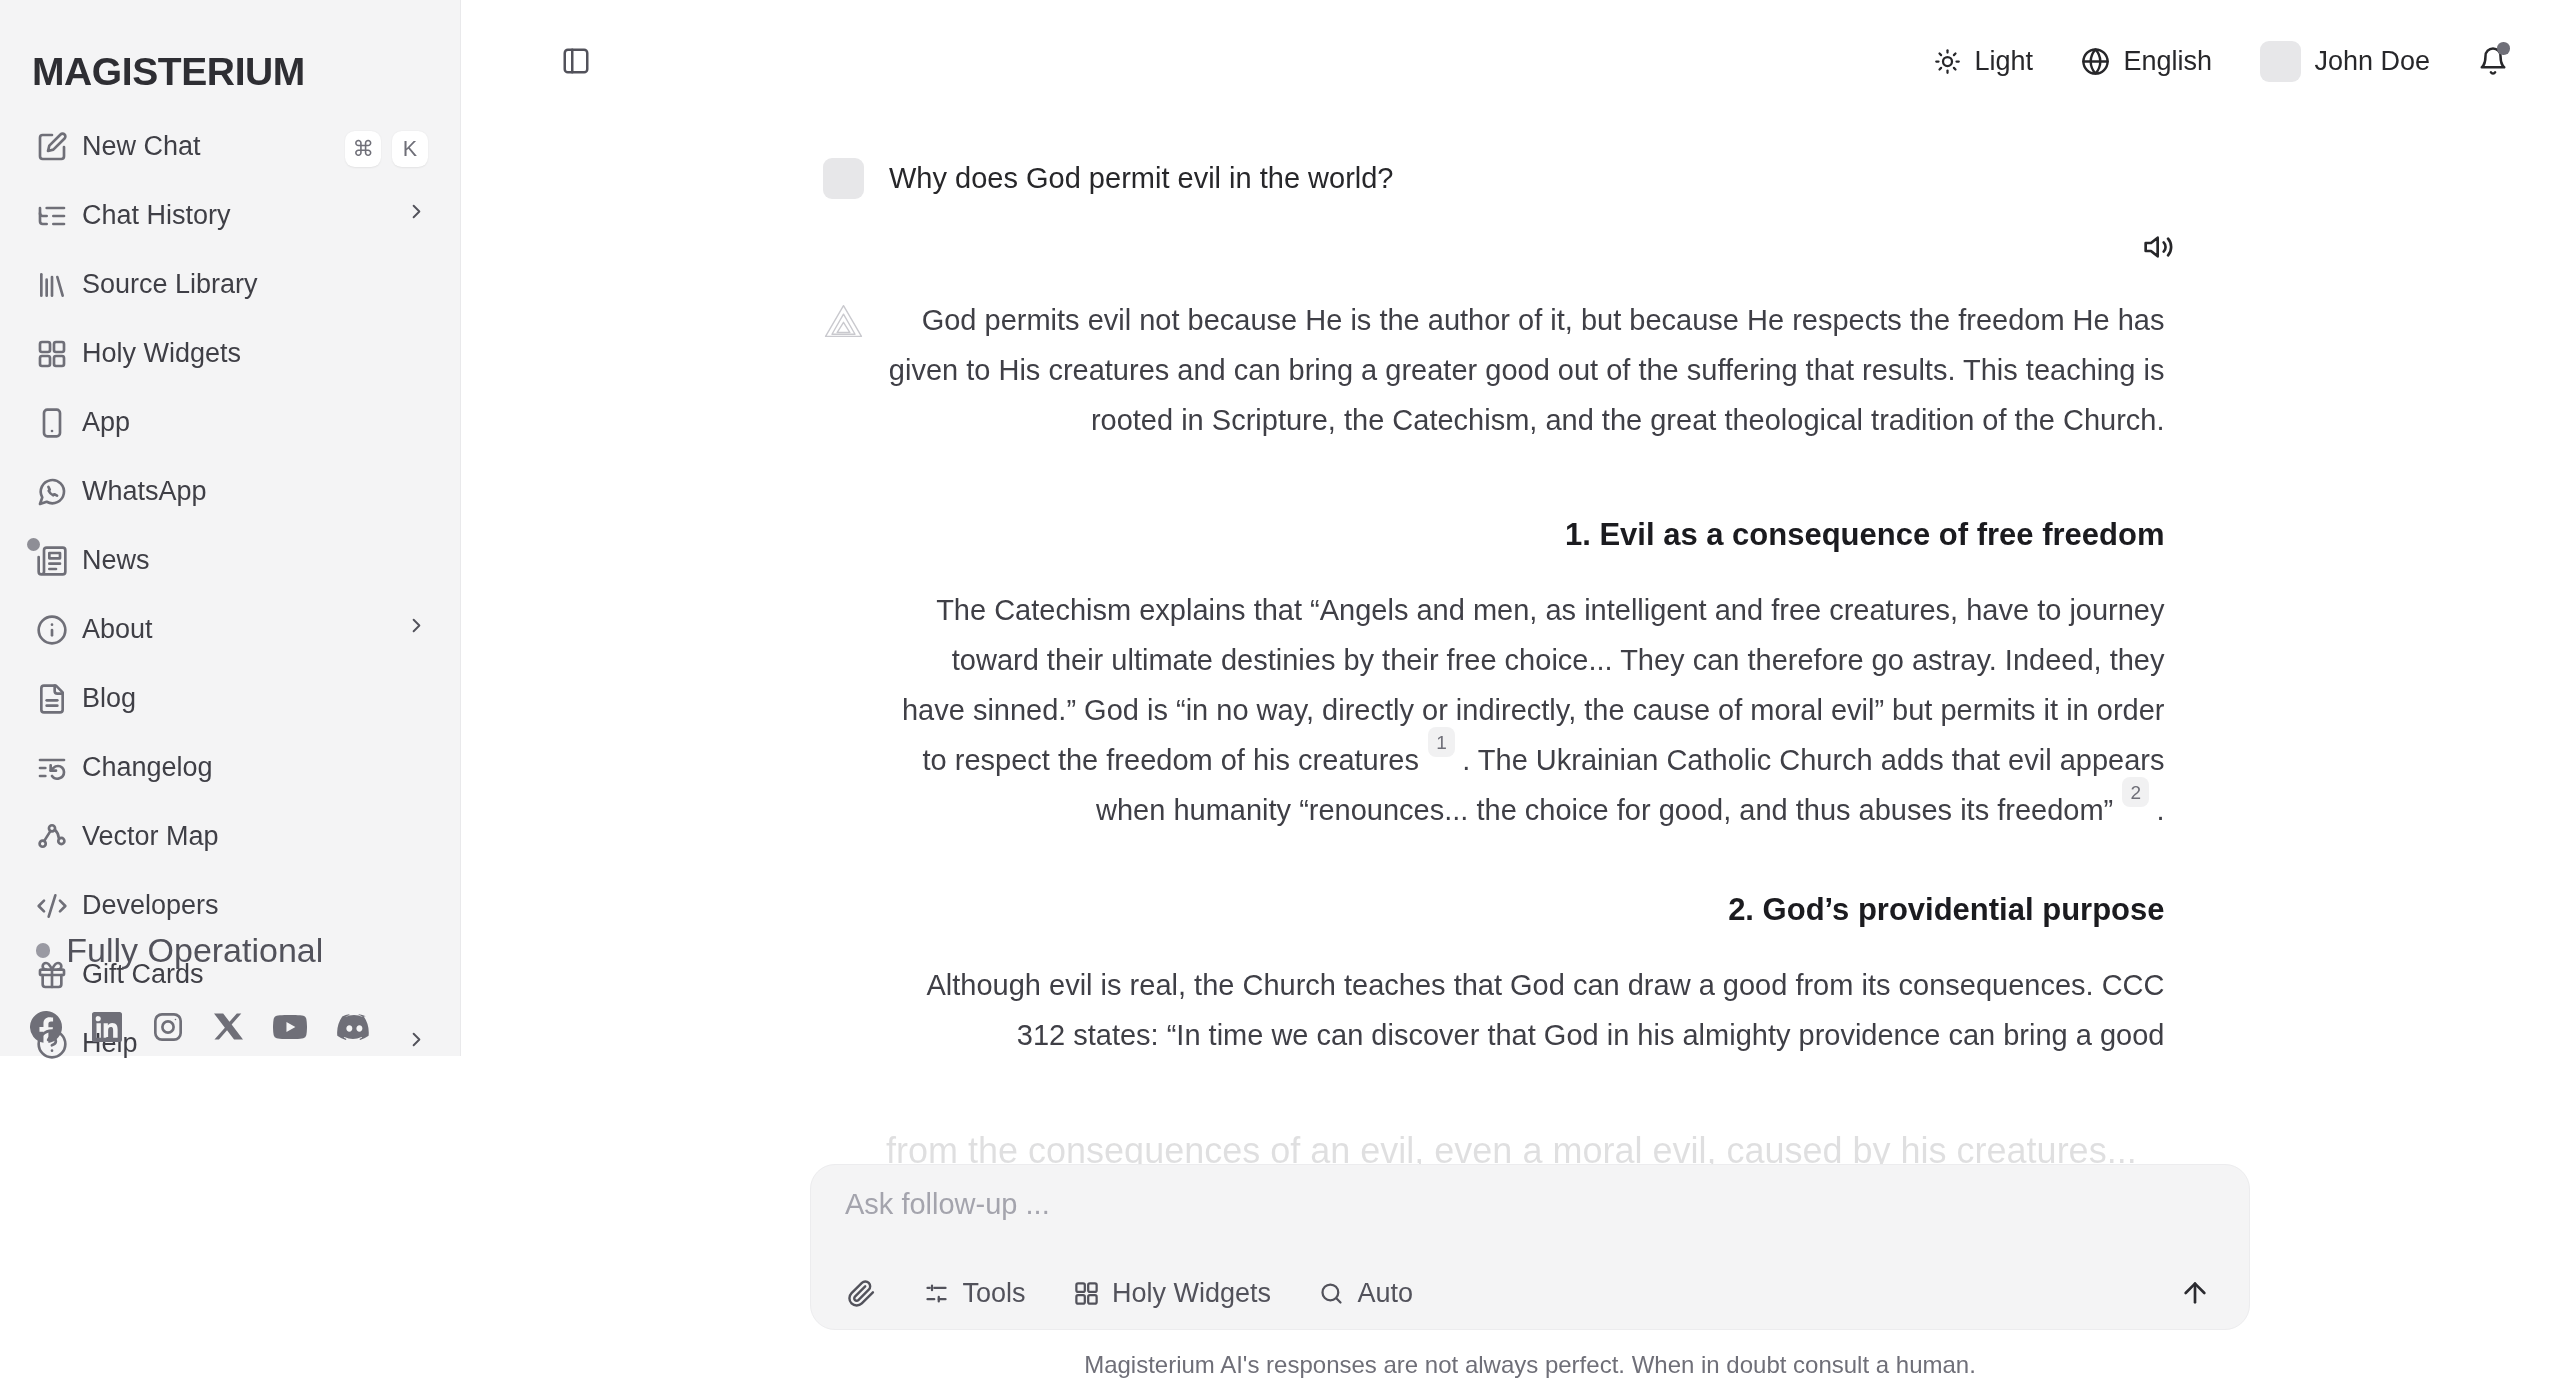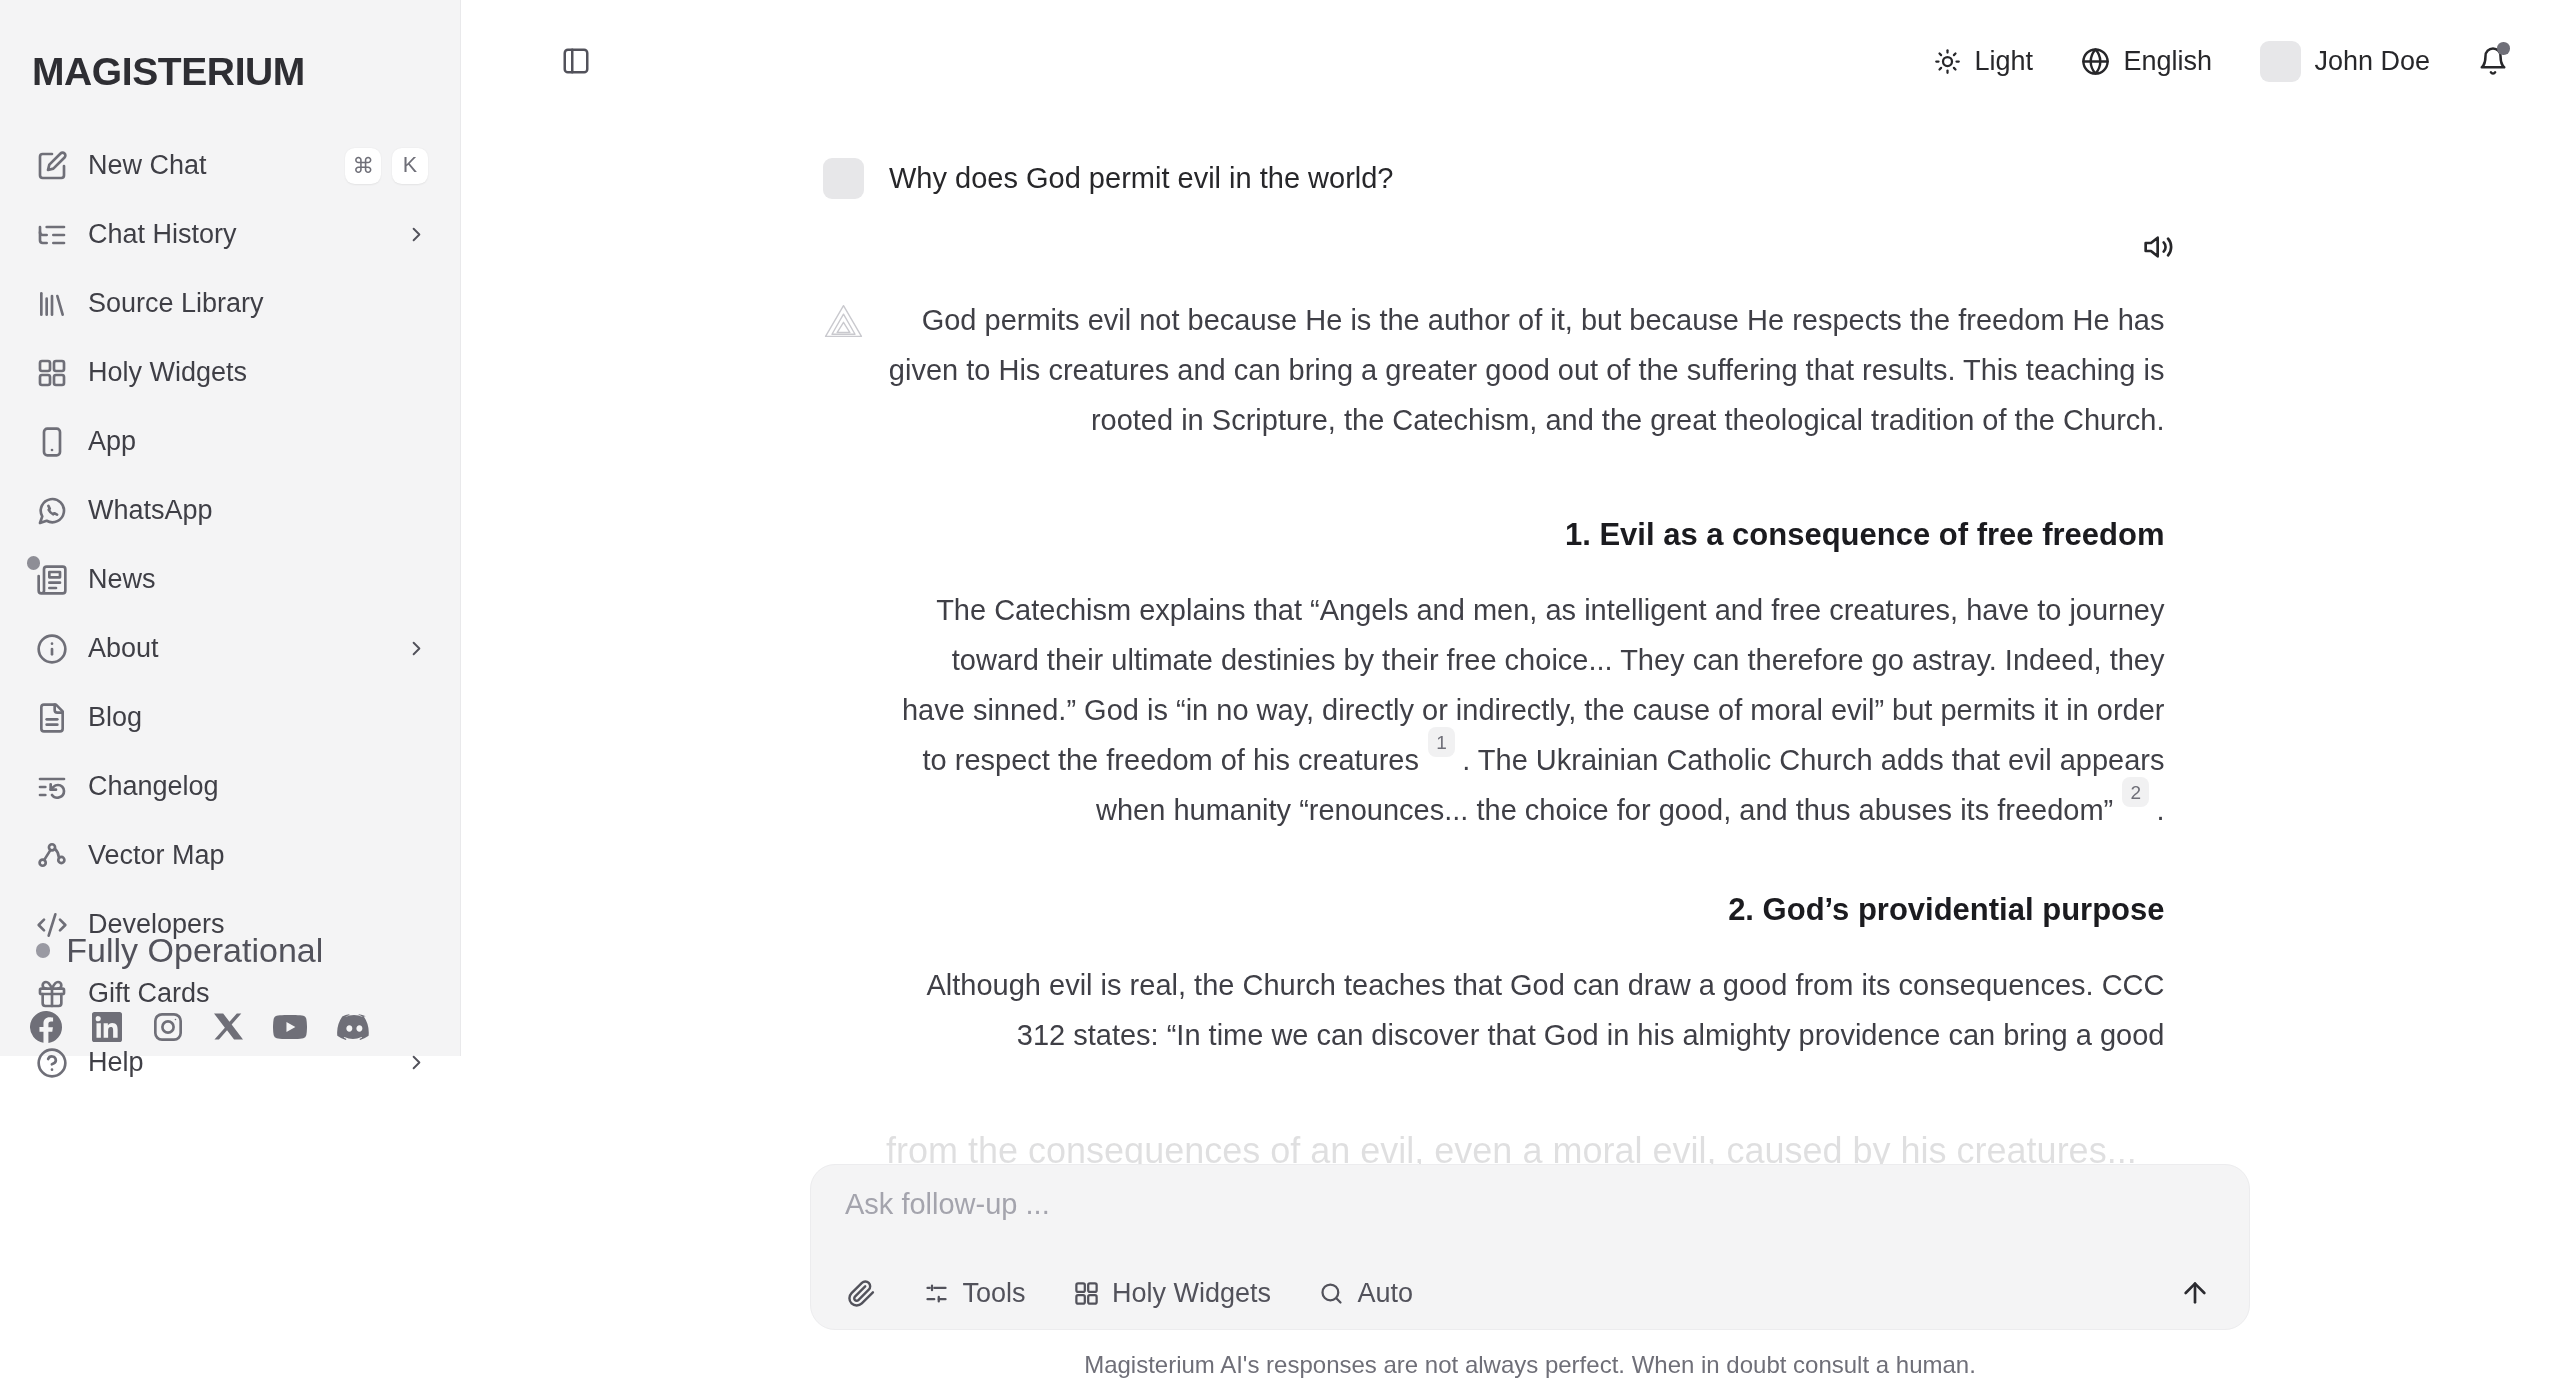--- a/index.html
+++ b/index.html
@@ -11,21 +11,21 @@
   
   svg.ic { fill:none; stroke:currentColor; stroke-width:2; stroke-linecap:round; stroke-linejoin:round; display:block; }
   svg.icf { fill:currentColor; stroke:none; display:block; }
   .i26{width:23px;height:23px} .i30{width:27px;height:27px} .i32{width:29px;height:29px}
   .i34{width:30px;height:30px} .i36{width:32px;height:32px} .i38{width:34px;height:34px}
 
   
   .sidebar { position:absolute; left:0; top:0; bottom:0; width:461px; background:#f4f4f5; border-right:0.9px solid #e9e9eb; }
   .logo { position:absolute; top:50px; left:32px; font-size:39px; font-weight:700; letter-spacing:-0.4px; color:#2e2e33; cursor:pointer; }
   .nav { position:absolute; top:131px; left:0; right:0; }
-  .nav-item { height:69px; display:flex; align-items:center; padding:0 32px 0 36px; gap:20px; font-size:27px; color:#3f3f46; cursor:pointer; }
+  .nav-item { height:69px; display:flex; align-items:flex-start; padding:0 32px 0 36px; gap:14px; font-size:27px; color:#3f3f46; cursor:pointer; }
   .nico { width:32px; height:32px; color:#6f6f78; position:relative; flex:0 0 32px; }
   .nico .news-dot { position:absolute; top:-7.2px; left:-9px; width:13.4px; height:13.4px; border-radius:50%; background:#8e8e96; }
   .chev { margin-left:auto; color:#52525b; }
   .kbd-group { margin-left:auto; display:flex; gap:10.7px; }
   kbd { width:36px; height:36px; background:#ffffff; border-radius:9.8px; display:flex; align-items:center; justify-content:center;
         font-size:21.5px; color:#6f6f78; font-family:inherit; box-shadow:0 0.9px 1.8px rgba(0,0,0,.07); }
   .status { position:absolute; left:36px; bottom:86px; display:flex; align-items:center; gap:16px; font-size:34px; color:#52525b; cursor:pointer; }
   .status .dot { width:14.3px; height:14.3px; border-radius:50%; background:#9a9aa3; }
   .social { position:absolute; left:29.5px; bottom:12.5px; display:flex; gap:30px; color:#6f6f78; align-items:center; }
   .social > span { cursor:pointer; }

